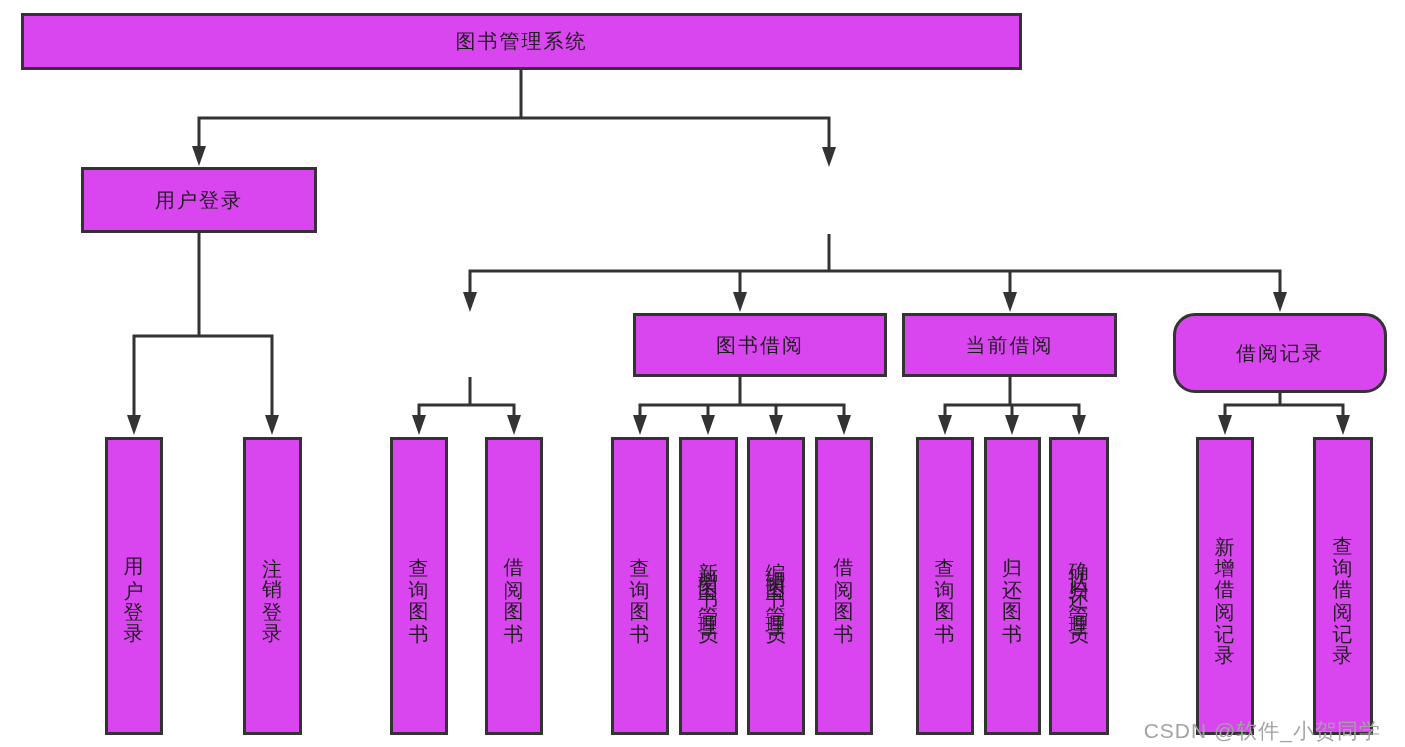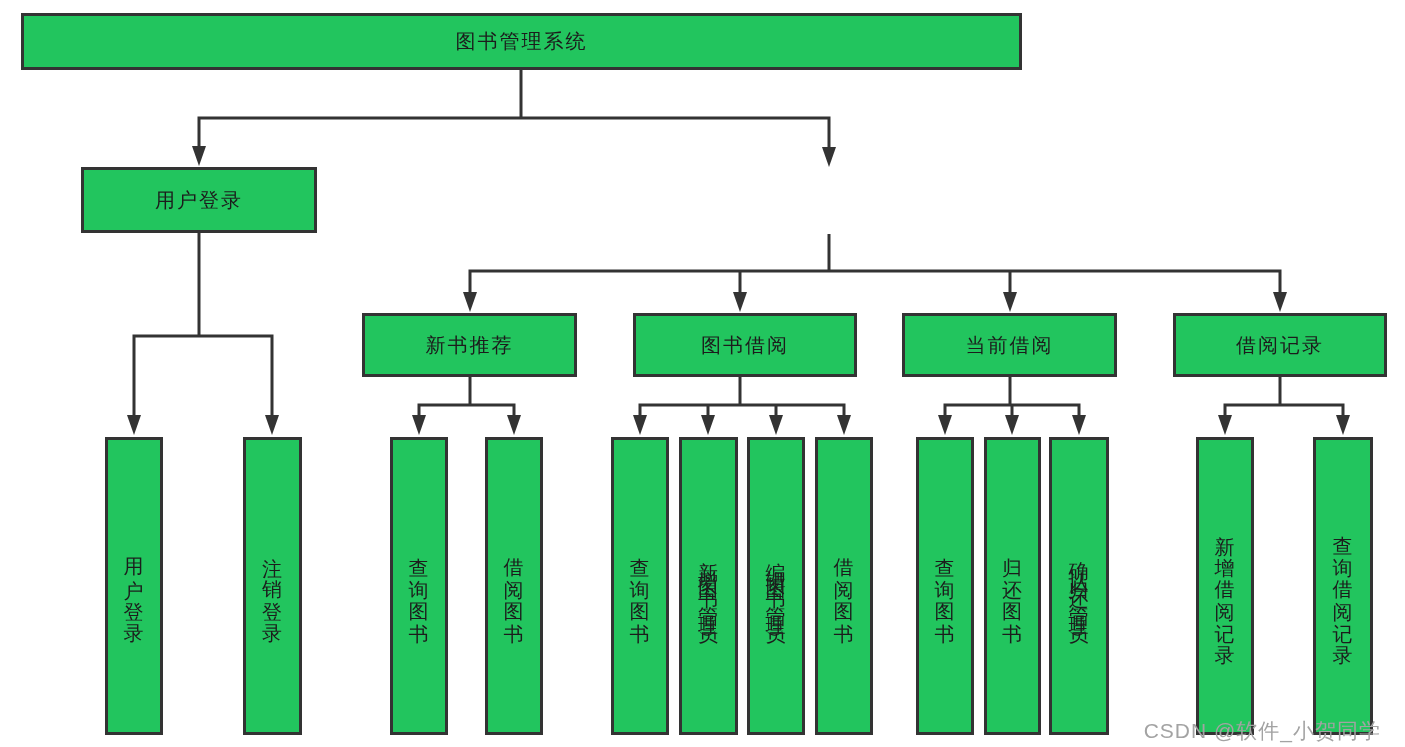--- a/index.html
+++ b/index.html
@@ -14,21 +14,21 @@
   }
   #wires {
     position: absolute;
     left: 0; top: 0;
     width: 1405px; height: 747px;
   }
   .box {
     position: absolute;
     box-sizing: border-box;
     border: 3px solid #333333;
-    background: #22c55e;
+    background: #d946ef;
     display: flex;
     align-items: center;
     justify-content: center;
     font-size: 20px;
     letter-spacing: 2px;
     color: #1c1c1c;
     white-space: nowrap;
   }
   .leaf {
     writing-mode: vertical-rl;
@@ -107,24 +107,23 @@
 
       <polygon points="1218,415 1232,415 1225,435"></polygon>
       <polygon points="1336,415 1350,415 1343,435"></polygon>
     </g>
   </svg>
 
   <div class="box" style="left:21px; top:13px; width:1001px; height:57px;">图书管理系统</div>
 
   <div class="box" style="left:81px; top:167px; width:236px; height:66px;">用户登录</div>
 
-  <div class="box" style="left:362px; top:313px; width:215px; height:64px;">新书推荐</div>
-  <div class="box" style="left:633px; top:313px; width:224px; height:64px;">图书借阅</div>
+  <div class="box" style="left:633px; top:313px; width:254px; height:64px;">图书借阅</div>
   <div class="box" style="left:902px; top:313px; width:215px; height:64px;">当前借阅</div>
-  <div class="box" style="left:1173px; top:313px; width:214px; height:64px;">借阅记录</div>
+  <div class="box" style="left:1173px; top:313px; width:214px; height:80px;border-radius:22px;">借阅记录</div>
 
   <div class="box leaf" style="left: 105px; top: 437px; width: 58px; height: 298px; letter-spacing: 22px;">用户登录</div>
   <div class="box leaf" style="left: 243px; top: 437px; width: 59px; height: 298px; letter-spacing: 22px;">注销登录</div>
 
   <div class="box leaf" style="left: 390px; top: 437px; width: 58px; height: 298px; letter-spacing: 22px;">查询图书</div>
   <div class="box leaf" style="left: 485px; top: 437px; width: 58px; height: 298px; letter-spacing: 22px;">借阅图书</div>
 
   <div class="box leaf" style="left: 611px; top: 437px; width: 58px; height: 298px; letter-spacing: 22px;">查询图书</div>
   <div class="box leaf" style="left: 679px; top: 437px; width: 59px; height: 298px; letter-spacing: 9px;">新增图书（管理员）</div>
   <div class="box leaf" style="left: 747px; top: 437px; width: 58px; height: 298px; letter-spacing: 9px;">编辑图书（管理员）</div>

